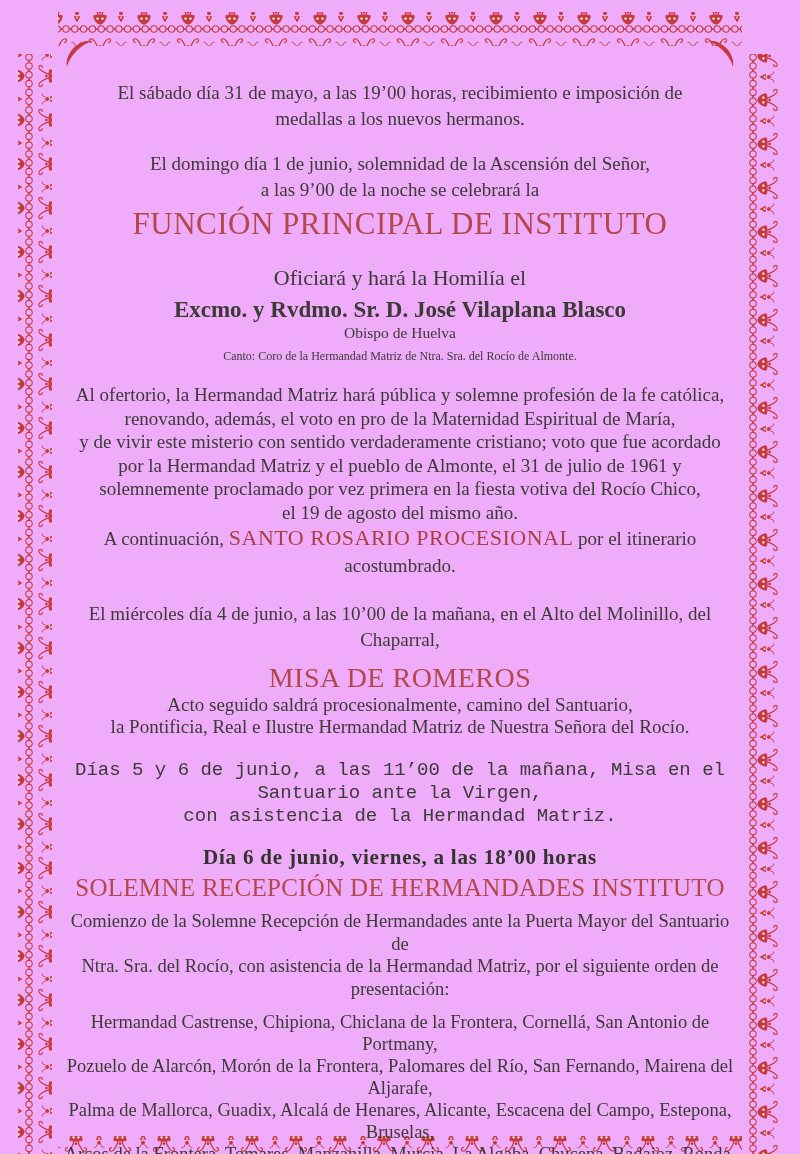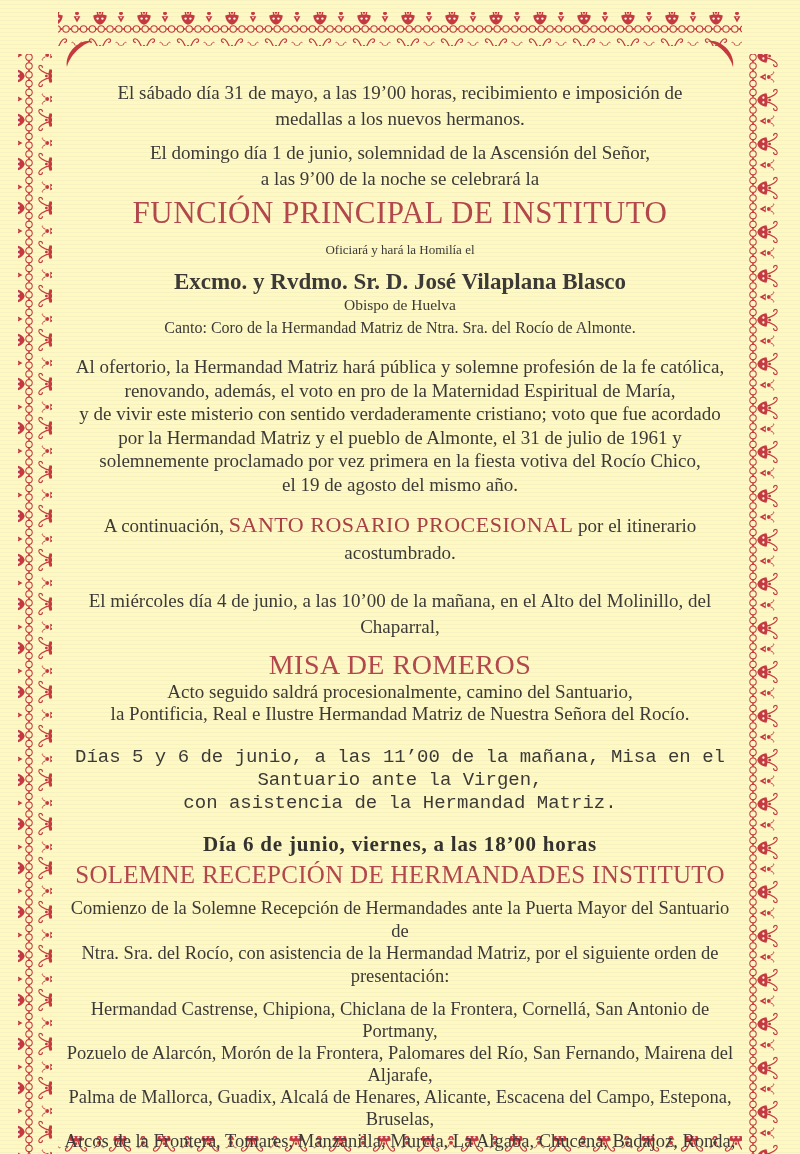--- a/index.html
+++ b/index.html
@@ -1,52 +1,52 @@
 <!DOCTYPE html>
 <html lang="es"><head>
 <meta charset="utf-8">
 <title>Programa</title>
 <style>
   html,body{margin:0;padding:0;background:#e8e4dc;}
   .sheet{
     position:relative;
     width:800px;height:1154px;
-    background:#fef9c3;
+    background:#f0abfc;
     overflow:hidden;
     font-family:"Liberation Serif","DejaVu Serif",serif;
     color:#3c3a37;
   }
   
   .sheet::after{
     content:"";position:absolute;inset:0;pointer-events:none;
     background:repeating-linear-gradient(180deg,
       rgba(205,196,180,0.14) 0px, rgba(205,196,180,0.14) 1px,
       rgba(255,255,255,0) 1px, rgba(255,255,255,0) 4px);
   }
   .border-svg{position:absolute;left:0;top:0;z-index:1;}
   .content{
     position:absolute;left:62px;right:62px;top:0;z-index:2;
     text-align:center;
   }
   p,h1,h2,h3{margin:0;font-weight:normal;}
   .lines{white-space:pre-line;}
   .body{font-size:19px;line-height:26px;}
   .p-may31{margin-top:80px;}
-  .p-jun1{margin-top:8px;}
+  .p-jun1{margin-top:19px;}
   .h-funcion{
     margin-top:3px;
     font-size:31px;line-height:36px;letter-spacing:0.5px;
     color:#b2484c;
   }
-  .l-oficiara{margin-top:7px;font-size:13px;line-height:24px;}
+  .l-oficiara{margin-top:24px;font-size:22px;line-height:24px;}
   .l-obispo{margin-top:5px;font-size:23px;line-height:29px;font-weight:bold;}
   .l-cargo{font-size:15.5px;line-height:18px;}
-  .l-canto{margin-top:3px;font-size:16px;line-height:22px;}
+  .l-canto{margin-top:3px;font-size:12px;line-height:22px;}
   .p-ofertorio{margin-top:16px;font-size:19px;line-height:23.5px;}
-  .p-continuacion{margin-top:15px;font-size:19px;line-height:27px;font-family:Liberation Serif, serif;}
+  .p-continuacion{margin-top:0;font-size:19px;line-height:27px;font-family:Liberation Serif, serif;}
   .red-inline{color:#a84045;font-size:22px;letter-spacing:0.5px;}
   .p-miercoles{margin-top:22px;}
   .h-misa{
     margin-top:9px;
     font-size:28px;line-height:32px;letter-spacing:0.5px;
     color:#b2484c;
   }
   .p-acto{font-size:19px;line-height:22px;}
   .p-dias56{margin-top:21px;font-size:19px;line-height:23px;font-family:Liberation Mono, monospace;}
   .date-bold{font-weight:bold;font-size:21px;line-height:24px;letter-spacing:0.8px;color:#34322f;}

